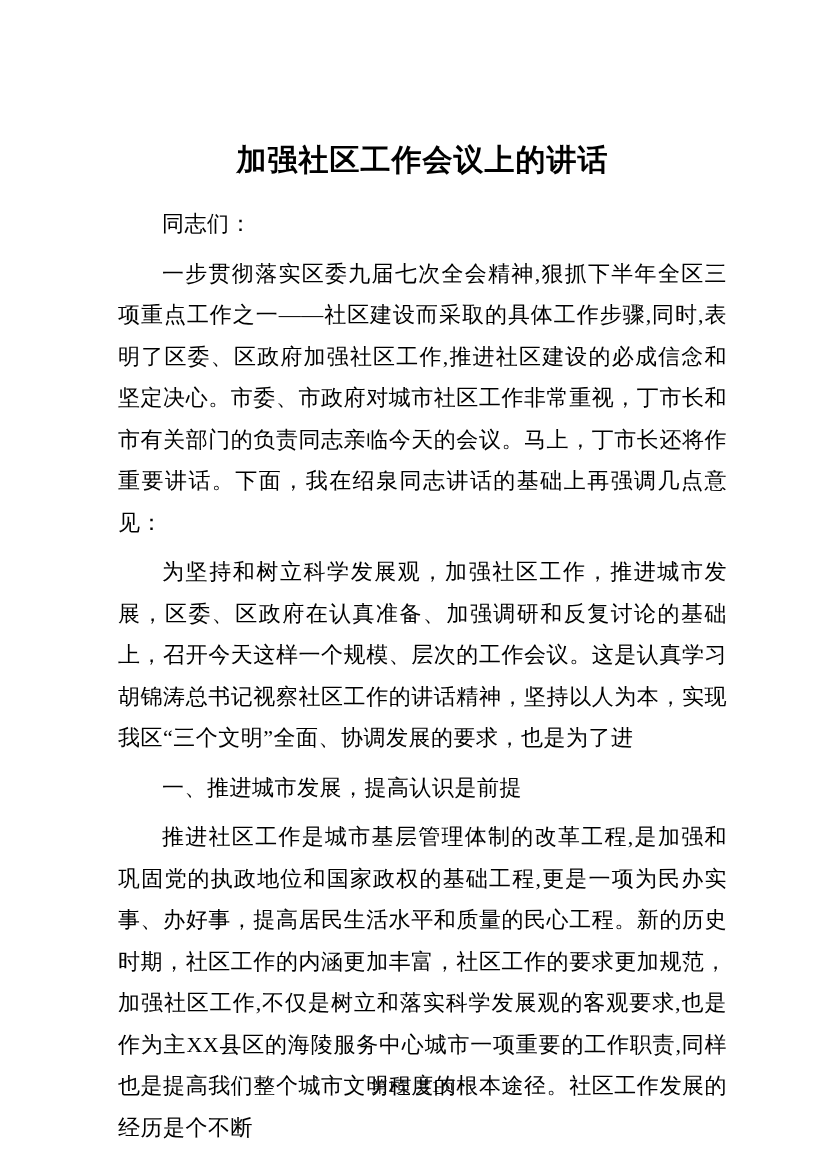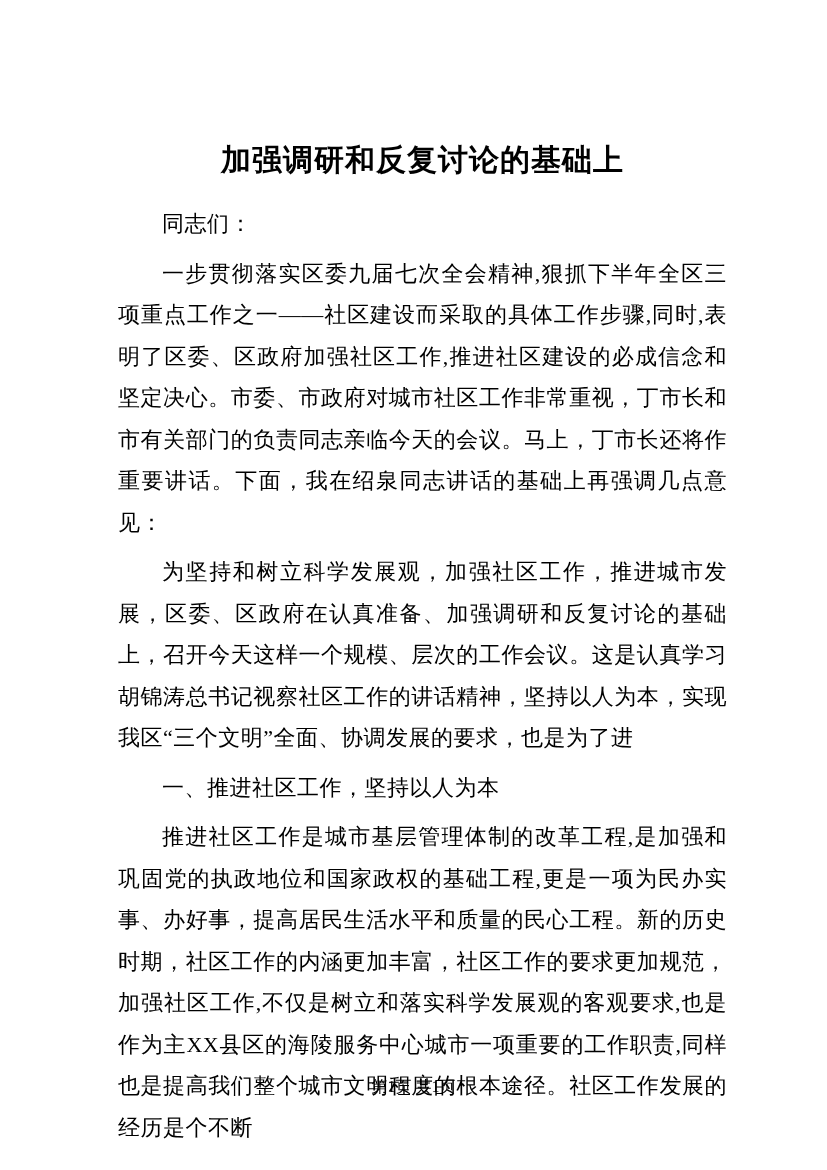--- a/index.html
+++ b/index.html
@@ -48,29 +48,29 @@
     text-align: center;
     font-size: 16px;
     color: #000000;
   }
 </style>
 </head>
 <body>
 
 <div class="page">
   <div class="content">
-    <h1 class="doc-title">加强调研和反复讨论的基础上</h1>
+    <h1 class="doc-title">加强社区工作会议上的讲话</h1>
 
     <p class="para">同志们：</p>
 
     <p class="para">一步贯彻落实区委九届七次全会精神,狠抓下半年全区三项重点工作之一——社区建设而采取的具体工作步骤,同时,表明了区委、区政府加强社区工作,推进社区建设的必成信念和坚定决心。市委、市政府对城市社区工作非常重视，丁市长和市有关部门的负责同志亲临今天的会议。马上，丁市长还将作重要讲话。下面，我在绍泉同志讲话的基础上再强调几点意见：</p>
 
     <p class="para">为坚持和树立科学发展观，加强社区工作，推进城市发展，区委、区政府在认真准备、加强调研和反复讨论的基础上，召开今天这样一个规模、层次的工作会议。这是认真学习胡锦涛总书记视察社区工作的讲话精神，坚持以人为本，实现我区“三个文明”全面、协调发展的要求，也是为了进</p>
 
-    <p class="para">一、推进社区工作，坚持以人为本</p>
+    <p class="para">一、推进城市发展，提高认识是前提</p>
 
     <p class="para">推进社区工作是城市基层管理体制的改革工程,是加强和巩固党的执政地位和国家政权的基础工程,更是一项为民办实事、办好事，提高居民生活水平和质量的民心工程。新的历史时期，社区工作的内涵更加丰富，社区工作的要求更加规范，加强社区工作,不仅是树立和落实科学发展观的客观要求,也是作为主XX县区的海陵服务中心城市一项重要的工作职责,同样也是提高我们整个城市文明程度的根本途径。社区工作发展的经历是个不断</p>
   </div>
 
   <div class="page-footer">
     <span>第1页 共1页</span>
   </div>
 </div>
 
 </body></html>

